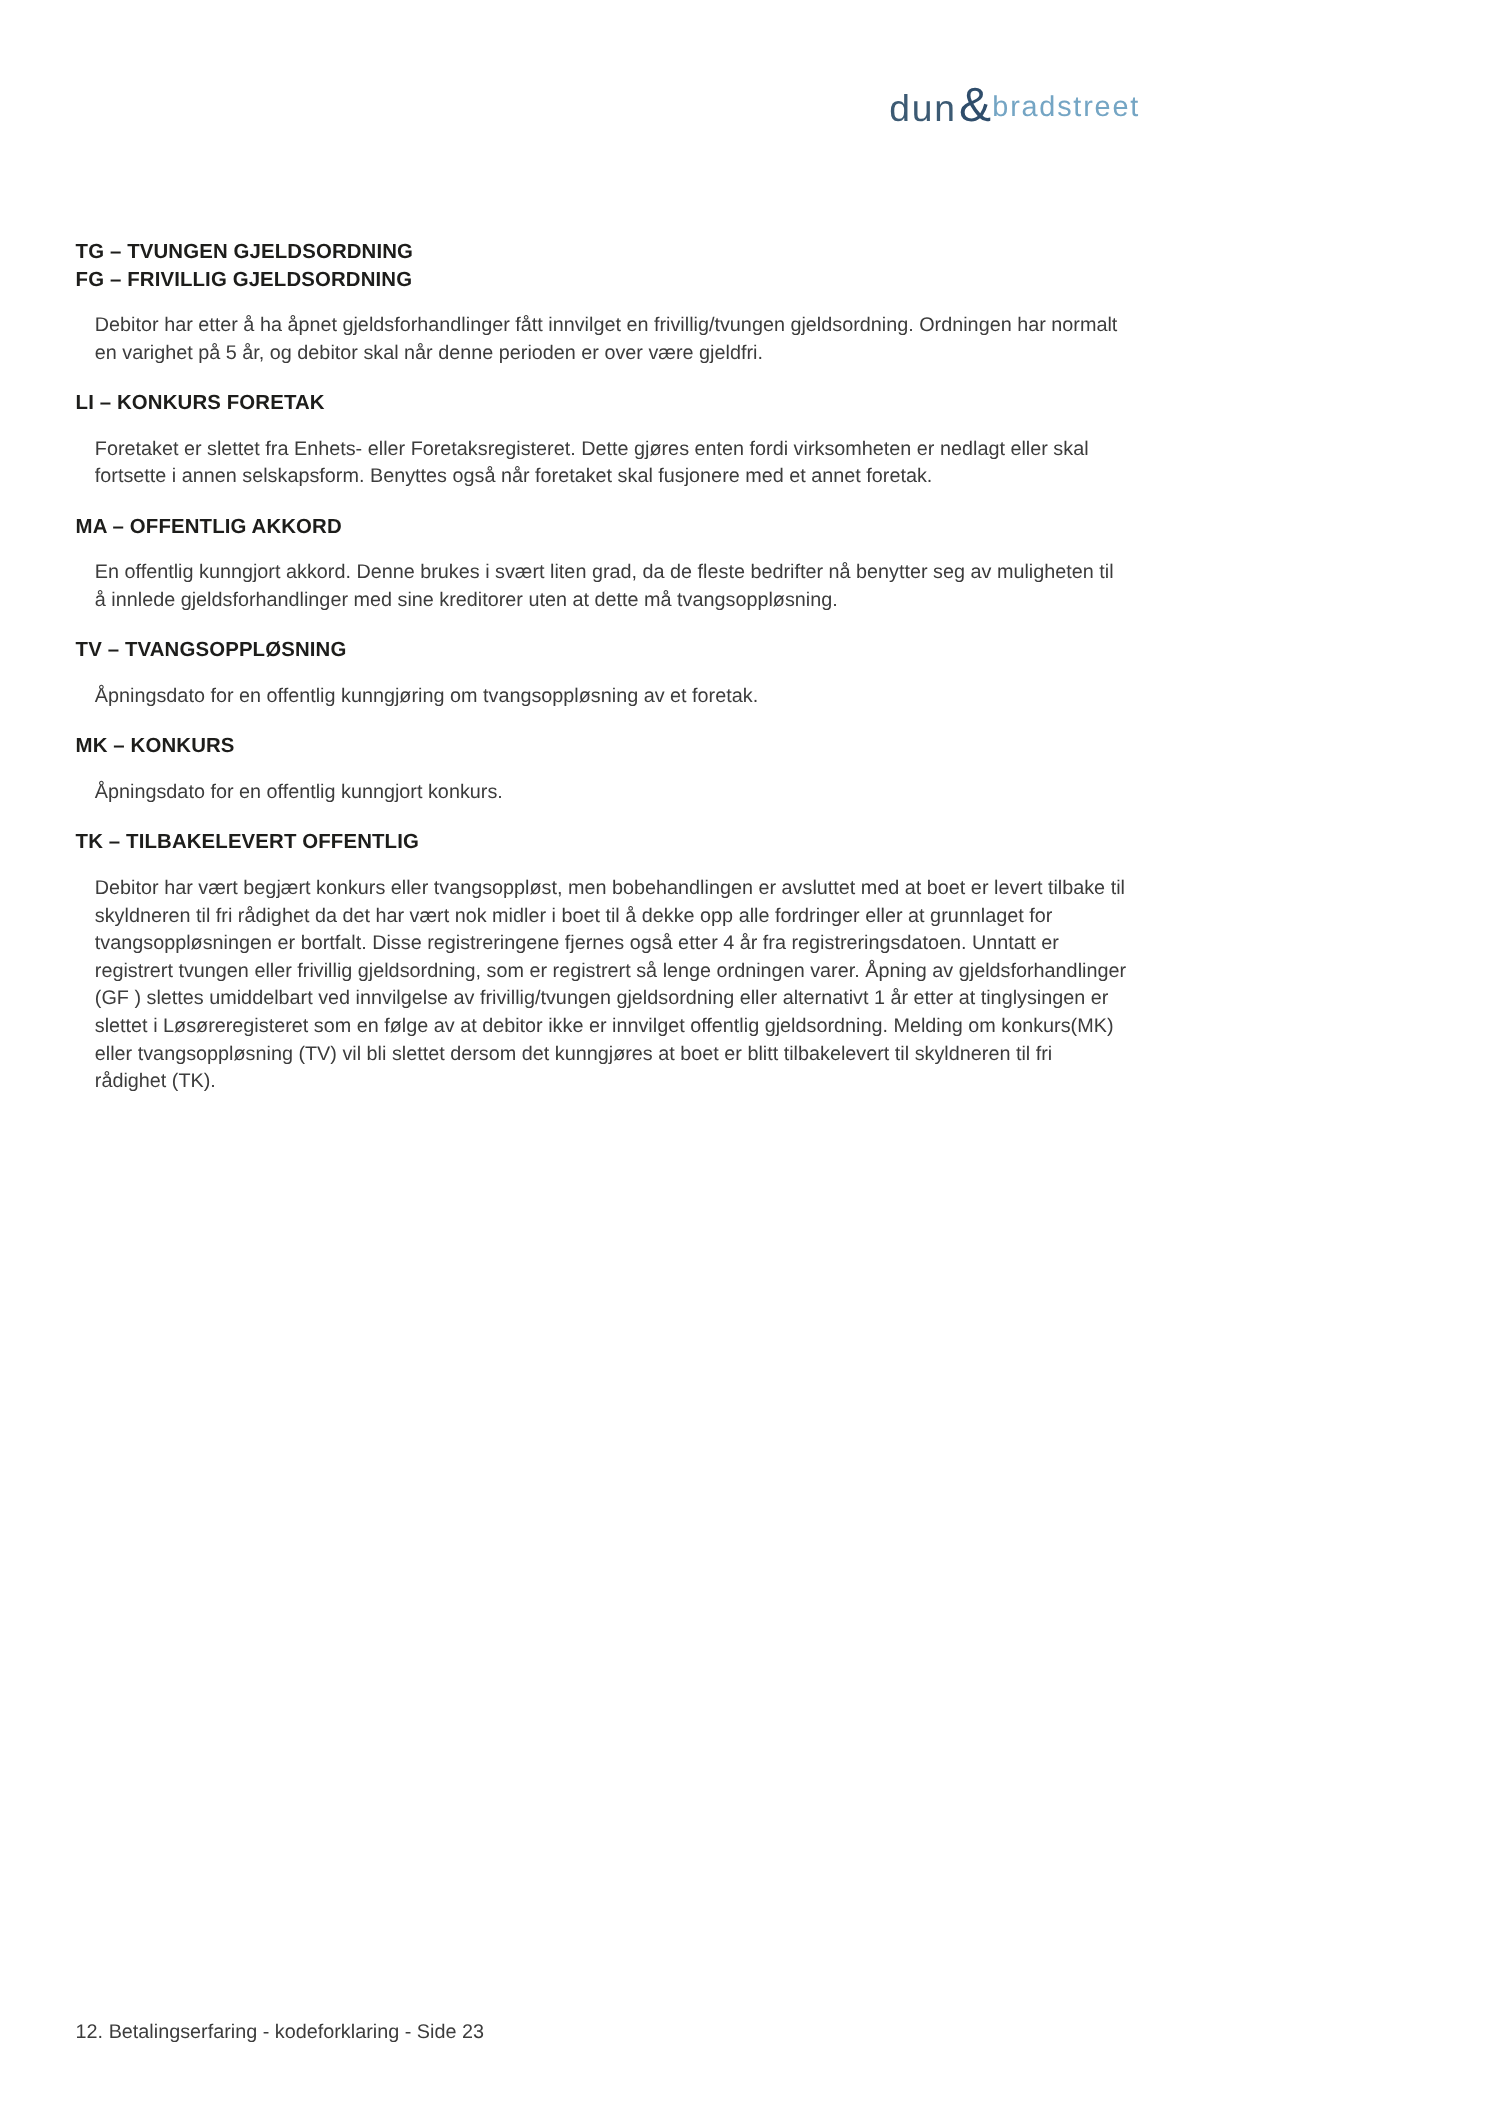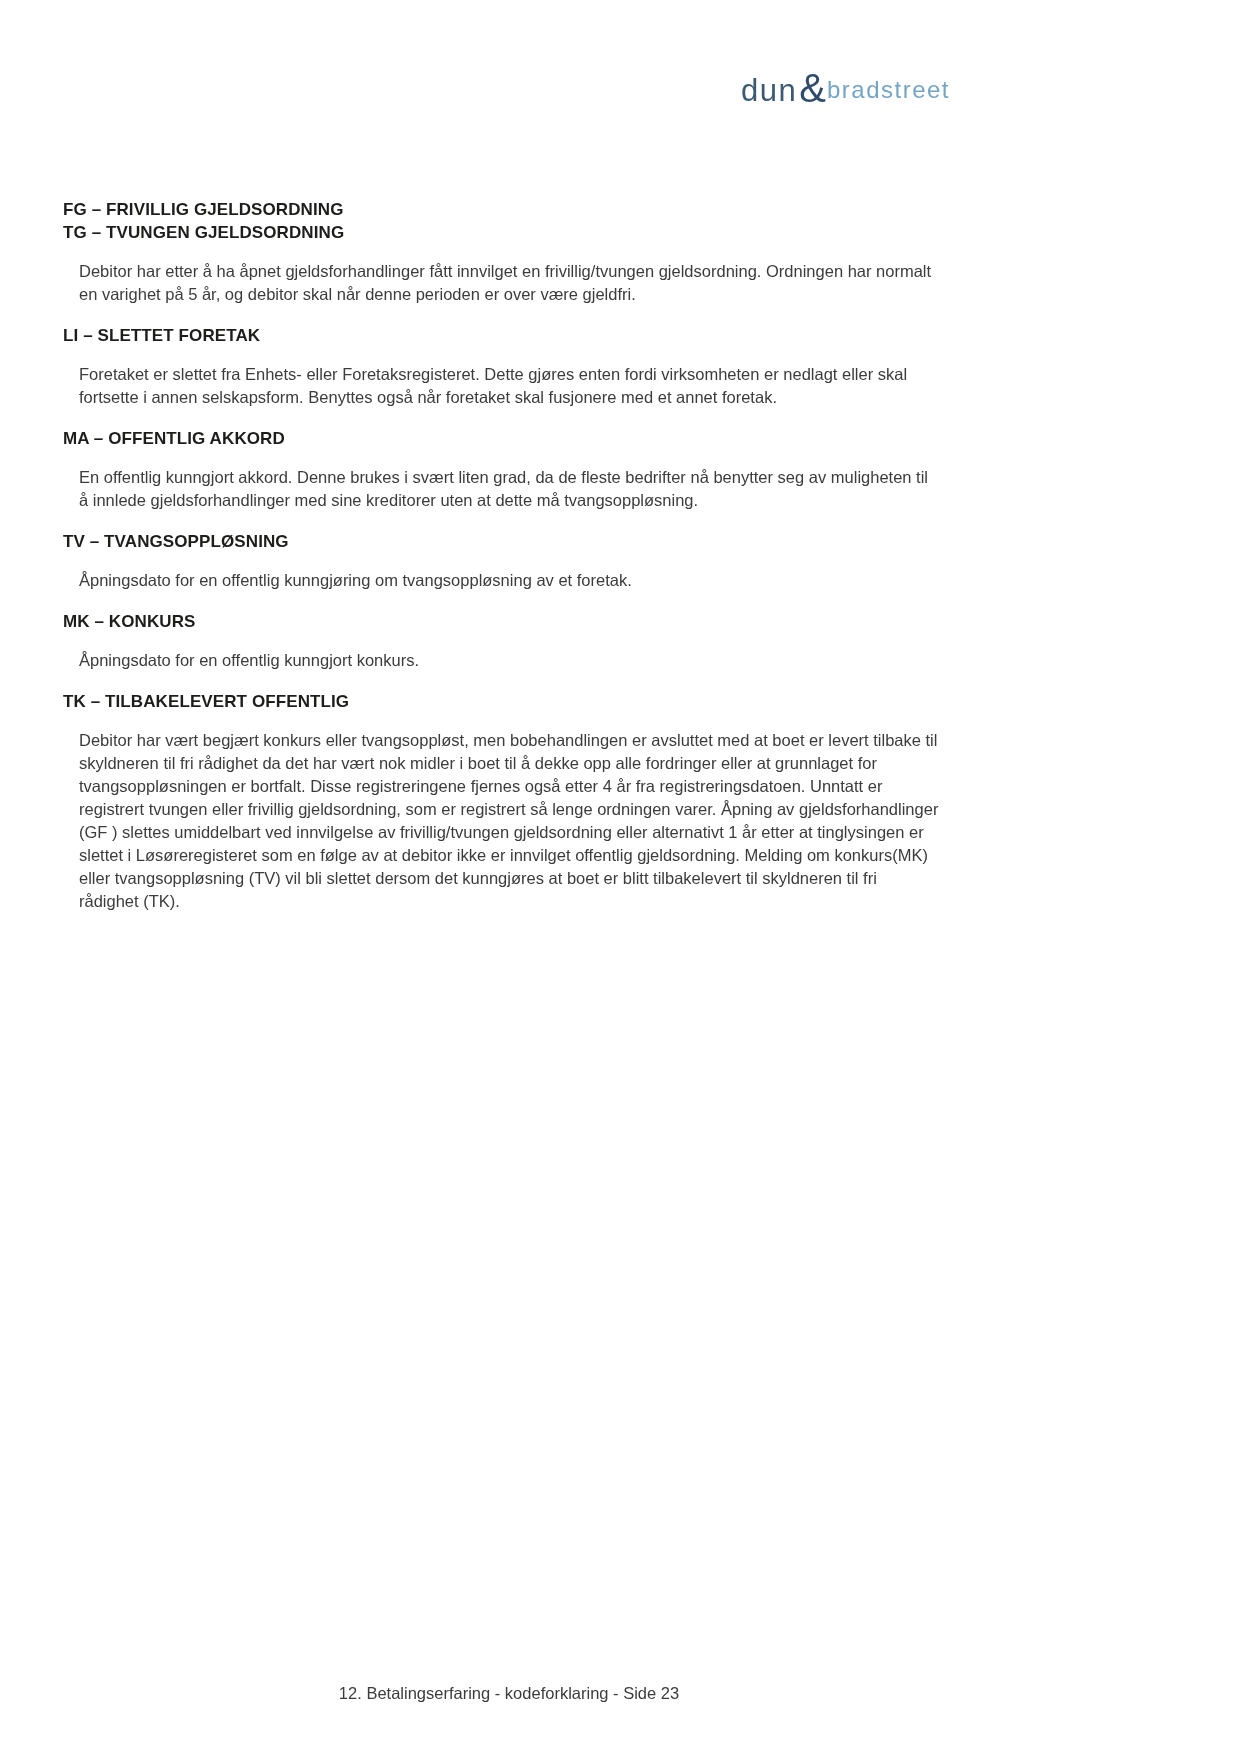--- a/index.html
+++ b/index.html
@@ -74,50 +74,50 @@
     color: #3c3c3c;
     text-align: left;
   }
 
   
   footer {
     position: absolute;
     top: 1682px;
     left: 63px;
     width: 892px;
-    text-align: center;
+    text-align: left;
     font-size: 16.5px;
     line-height: 23px;
     color: #3c3c3c;
   }
 </style>
 </head>
 <body>
 
 <div class="page">
 
   <div class="logo">
     <span class="dun">dun</span>
     <span class="amp">&amp;</span>
     <span class="bradstreet">bradstreet</span>
   </div>
 
   <main>
 
     <div class="section">
       <div class="headings">
+        <h3>TG – TVUNGEN GJELDSORDNING</h3>
         <h3>FG – FRIVILLIG GJELDSORDNING</h3>
-        <h3>TG – TVUNGEN GJELDSORDNING</h3>
       </div>
       <p>Debitor har etter å ha åpnet gjeldsforhandlinger fått innvilget en frivillig/tvungen gjeldsordning. Ordningen har normalt en varighet på 5 år, og debitor skal når denne perioden er over være gjeldfri.</p>
     </div>
 
     <div class="section">
       <div class="headings">
-        <h3>LI – SLETTET FORETAK</h3>
+        <h3>LI – KONKURS FORETAK</h3>
       </div>
       <p>Foretaket er slettet fra Enhets- eller Foretaksregisteret. Dette gjøres enten fordi virksomheten er nedlagt eller skal fortsette i annen selskapsform. Benyttes også når foretaket skal fusjonere med et annet foretak.</p>
     </div>
 
     <div class="section">
       <div class="headings">
         <h3>MA – OFFENTLIG AKKORD</h3>
       </div>
       <p>En offentlig kunngjort akkord. Denne brukes i svært liten grad, da de fleste bedrifter nå benytter seg av muligheten til å innlede gjeldsforhandlinger med sine kreditorer uten at dette må tvangsoppløsning.</p>
     </div>

